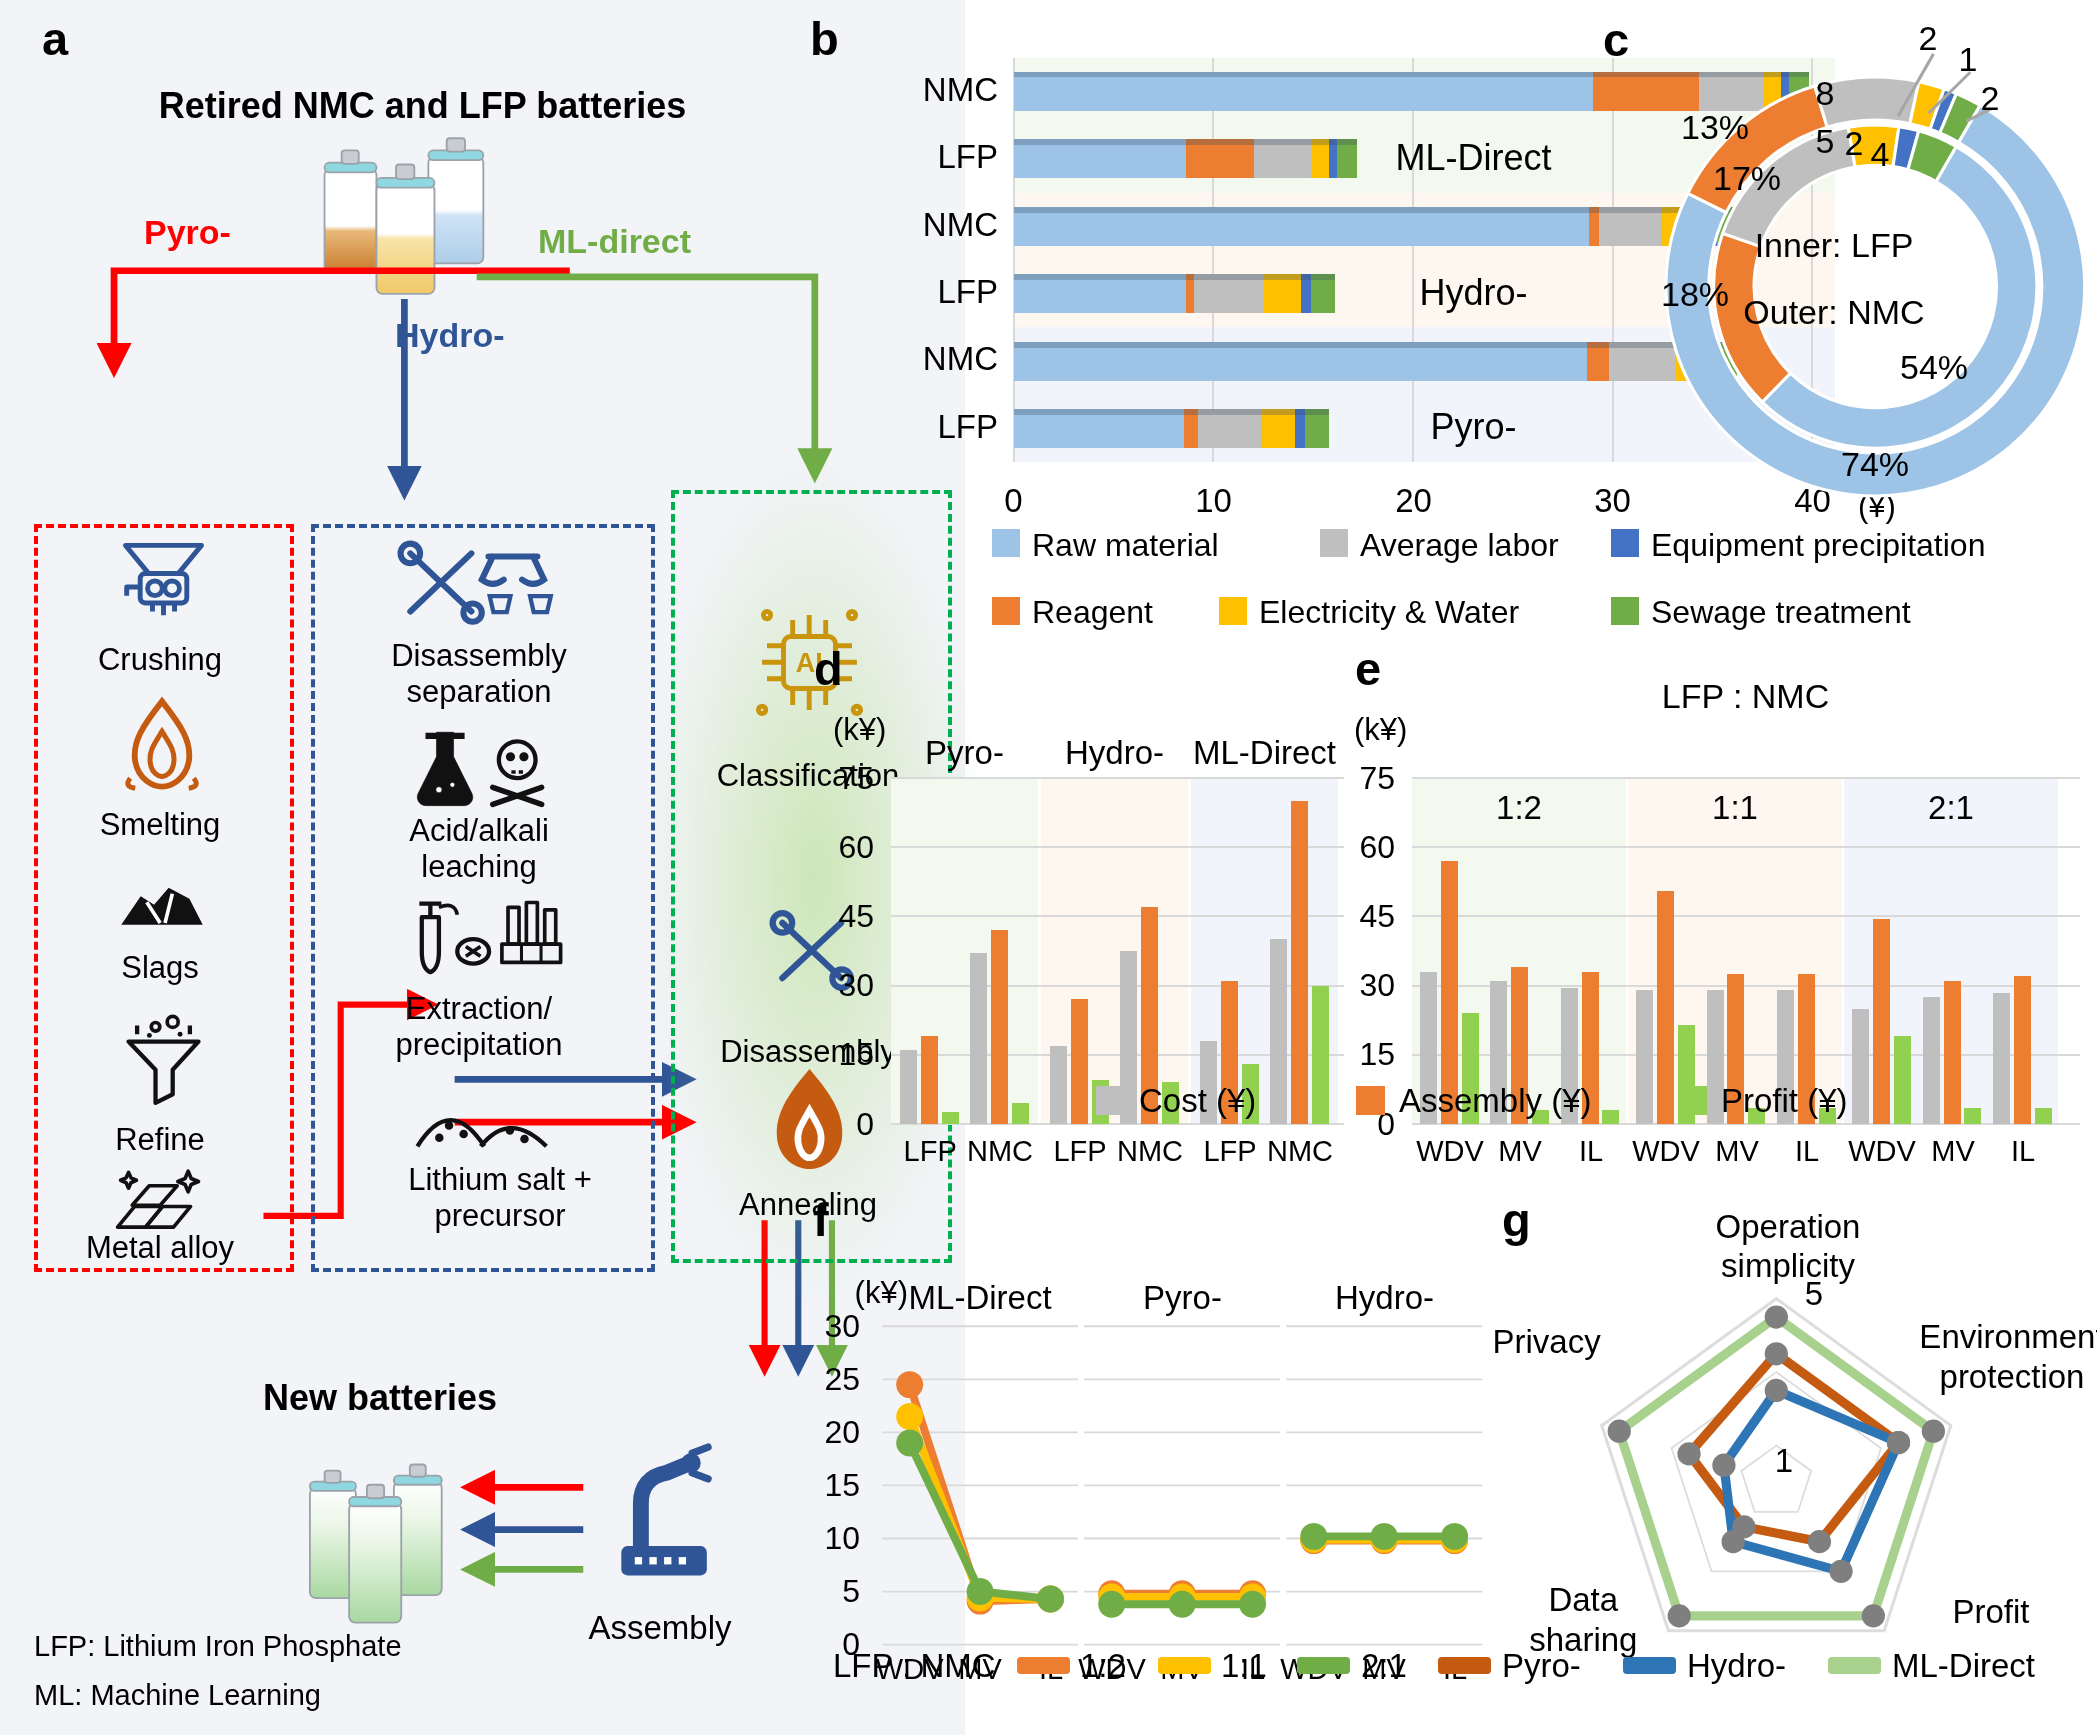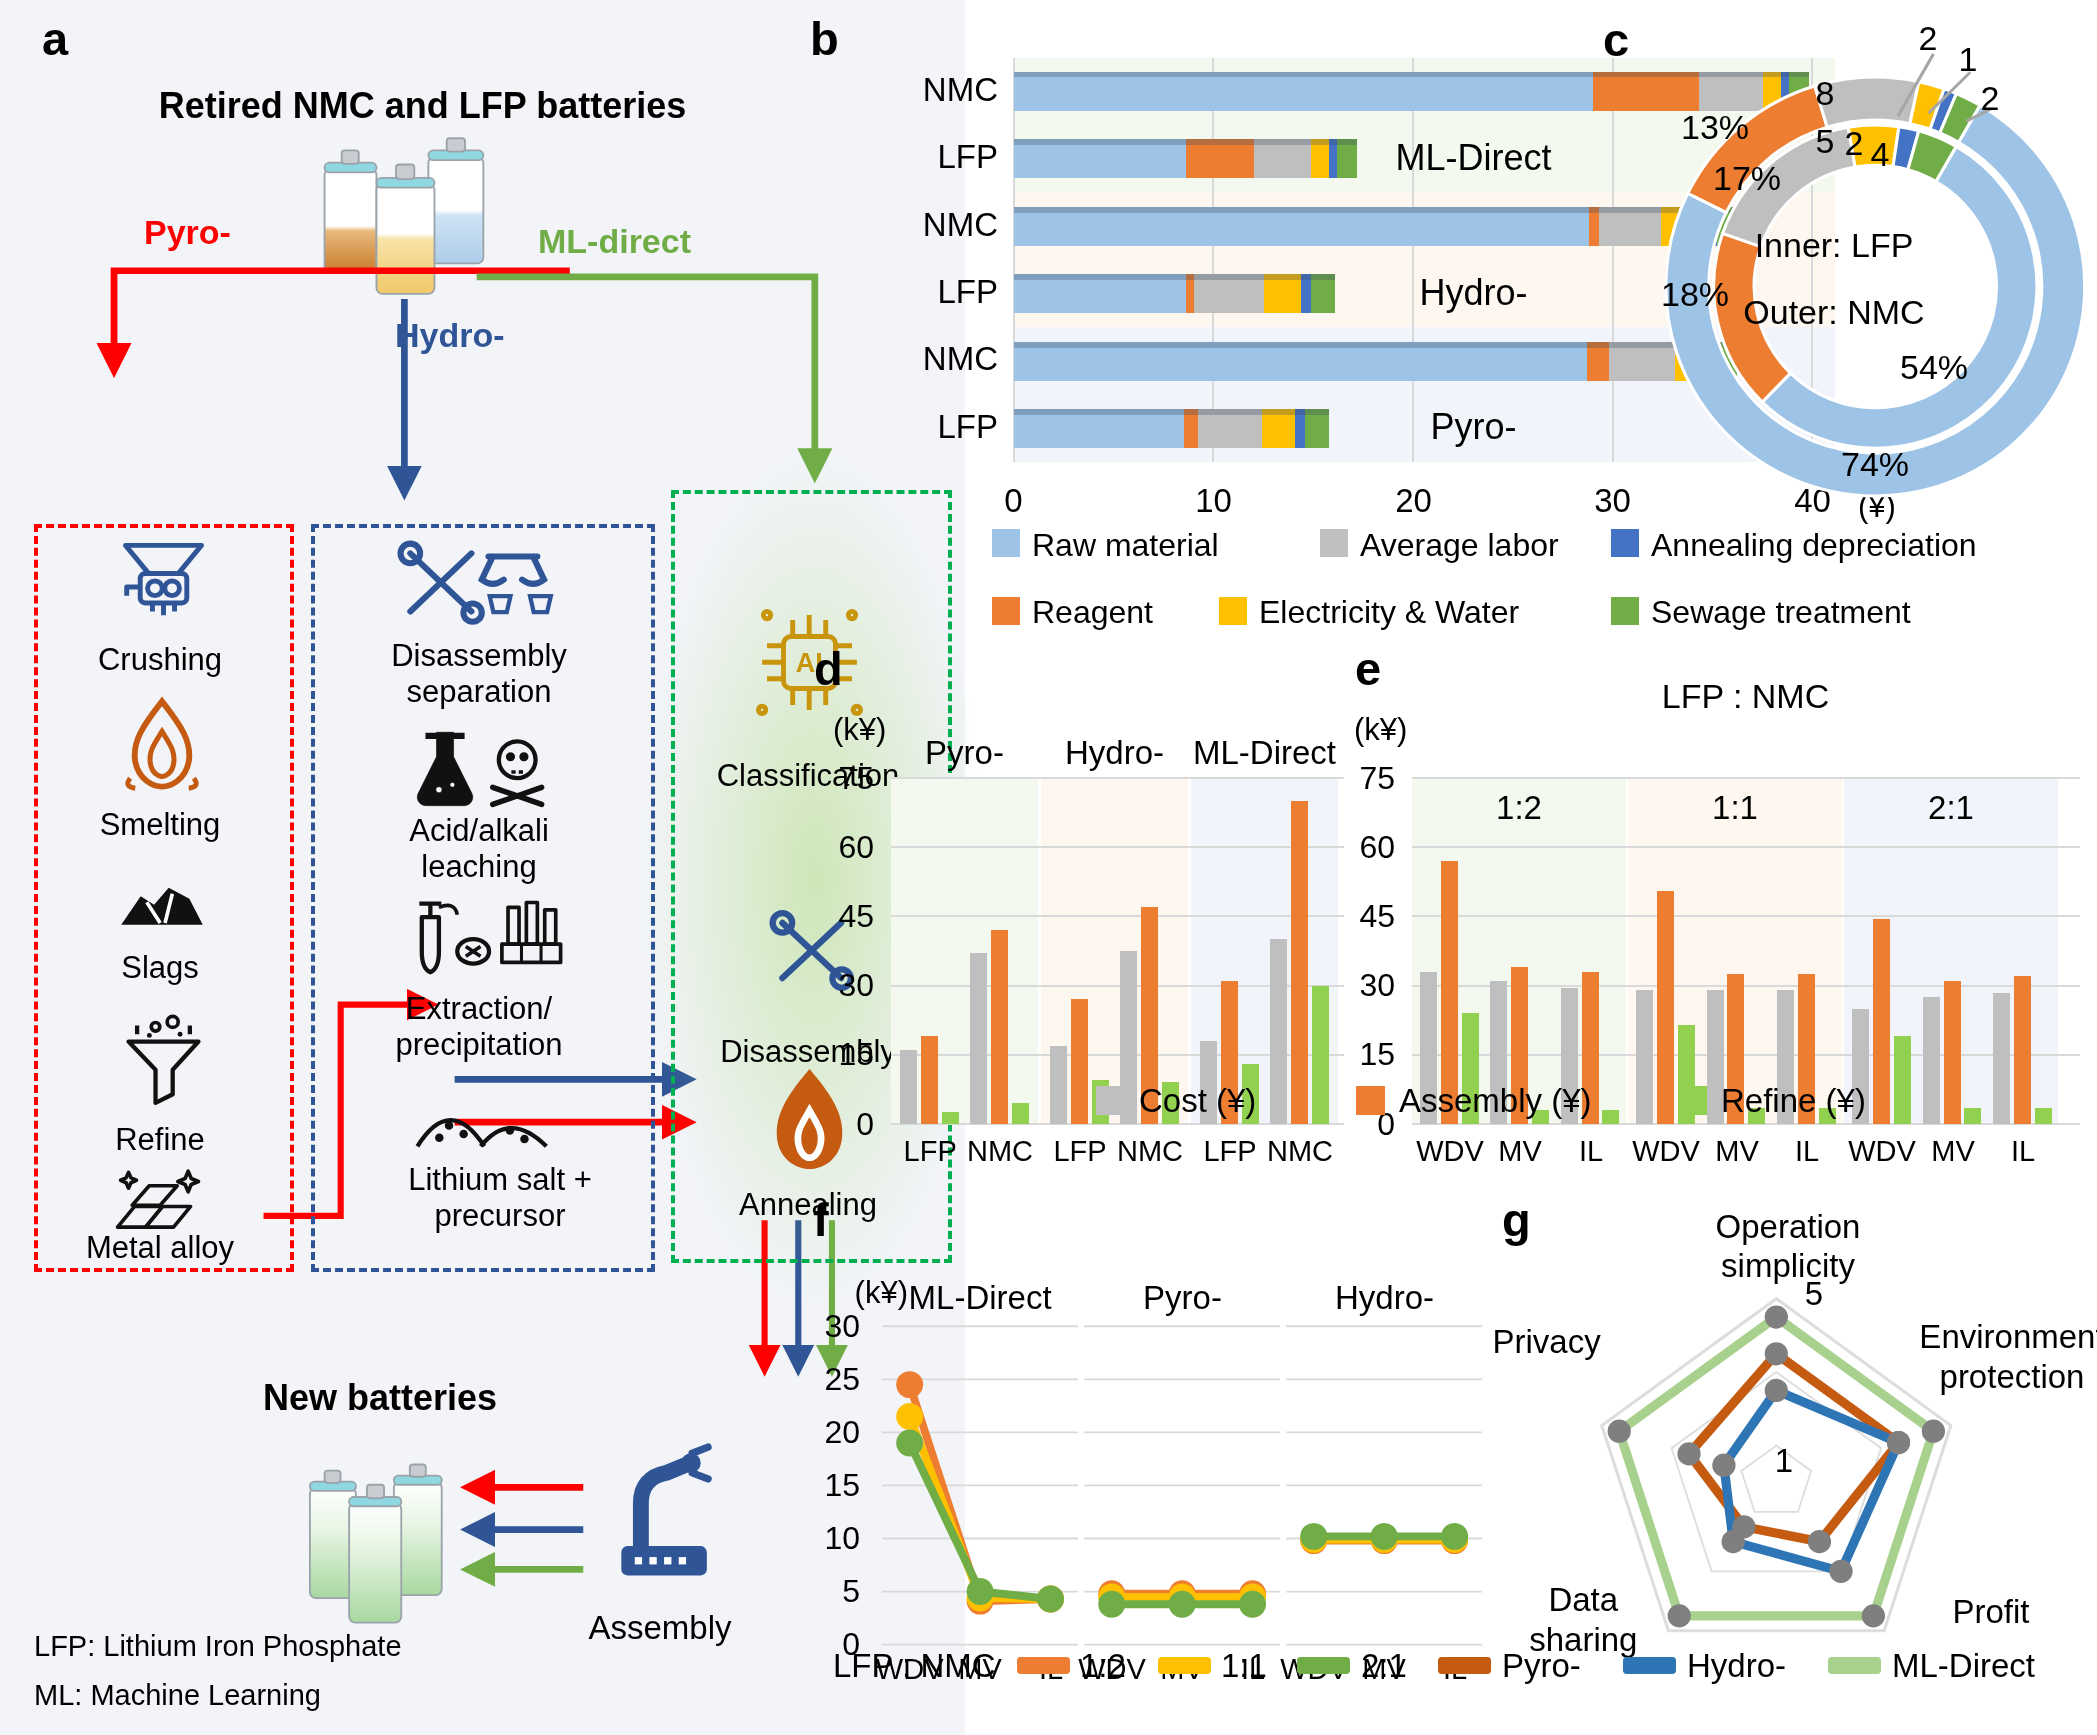--- a/index.html
+++ b/index.html
@@ -322,21 +322,21 @@
       <div style="position: absolute; left: 281px; top: 351px; width: 10px; height: 39px; background: linear-gradient(rgba(55, 75, 95, 0.3) 0px, rgba(55, 75, 95, 0.3) 5.5px, rgba(0, 0, 0, 0) 5.5px), rgb(68, 114, 196);"></div>
       <div style="position: absolute; left: 291px; top: 351px; width: 24px; height: 39px; background: linear-gradient(rgba(55, 75, 95, 0.3) 0px, rgba(55, 75, 95, 0.3) 5.5px, rgba(0, 0, 0, 0) 5.5px), rgb(112, 173, 71);"></div>
       <div style="position: absolute; left: 331px; top: 348px; width: 257px; text-align: center; font-size: 36px;">Pyro-</div>
     </div>
   <div id="legend-b" class="chart" style="left:992px;top:522px;width:1102px;height:122px;">
       <div style="position: absolute; left: 0px; top: 7.3px; width: 28px; height: 28px; background: rgb(157, 195, 230);"></div>
       <div style="position: absolute; left: 40px; top: 4.9px; font-size: 32px;">Raw material</div>
       <div style="position: absolute; left: 328px; top: 7.3px; width: 28px; height: 28px; background: rgb(191, 191, 191);"></div>
       <div style="position: absolute; left: 368px; top: 4.9px; font-size: 32px;">Average labor</div>
       <div style="position: absolute; left: 619px; top: 7.3px; width: 28px; height: 28px; background: rgb(68, 114, 196);"></div>
-      <div style="position: absolute; left: 659px; top: 4.9px; font-size: 32px;">Annealing depreciation</div>
+      <div style="position: absolute; left: 659px; top: 4.9px; font-size: 32px;">Equipment precipitation</div>
       <div style="position: absolute; left: 0px; top: 75px; width: 28px; height: 28px; background: rgb(237, 125, 49);"></div>
       <div style="position: absolute; left: 40px; top: 72px; font-size: 32px;">Reagent</div>
       <div style="position: absolute; left: 227px; top: 75px; width: 28px; height: 28px; background: rgb(255, 192, 0);"></div>
       <div style="position: absolute; left: 267px; top: 72px; font-size: 32px;">Electricity &amp; Water</div>
       <div style="position: absolute; left: 619px; top: 75px; width: 28px; height: 28px; background: rgb(112, 173, 71);"></div>
       <div style="position: absolute; left: 659px; top: 72px; font-size: 32px;">Sewage treatment</div>
     </div>
   <div id="chart-c" class="chart" style="left:0;top:0;width:2097px;height:551px;pointer-events:none;"><svg width="2097" height="551" viewBox="0 0 3425 900">
         <path d="M3234,171.81931190572197 A342,342 0 1 1 2756.666577998121,315.93476871875464 L2819.3664012148797,347.0592312616996 A272,272 0 1 0 3199,232.4410901706327 Z" fill="#9DC3E6" stroke="#fff" stroke-width="5"></path>
         <path d="M2756.666577998121,315.93476871875464 A342,342 0 0 1 2964.1511254449906,140.59673184403294 L2984.383351231104,207.60909667127765 A272,272 0 0 0 2819.3664012148797,347.0592312616996 Z" fill="#ED7D31" stroke="#fff" stroke-width="5"></path>
@@ -456,21 +456,21 @@
       <div style="position: absolute; left: 602px; top: 198px; width: 16.5px; height: 148px; background: rgb(237, 125, 49);"></div>
       <div style="position: absolute; left: 623px; top: 330px; width: 16.5px; height: 16px; background: rgb(146, 208, 80);"></div>
       <div style="position: absolute; left: 562px; top: 357px; width: 98px; text-align: center; font-size: 29px;">IL</div>
     </div>
   <div id="legend-de" class="chart" style="left:1096px;top:1081px;width:857px;height:43px;">
       <div style="position: absolute; left: 0px; top: 4.9px; width: 29px; height: 29px; background: rgb(191, 191, 191);"></div>
       <div style="position: absolute; left: 43px; top: 1.2px; font-size: 33px;">Cost (¥)</div>
       <div style="position: absolute; left: 260px; top: 4.9px; width: 29px; height: 29px; background: rgb(237, 125, 49);"></div>
       <div style="position: absolute; left: 303px; top: 1.2px; font-size: 33px;">Assembly (¥)</div>
       <div style="position: absolute; left: 582px; top: 4.9px; width: 29px; height: 29px; background: rgb(146, 208, 80);"></div>
-      <div style="position: absolute; left: 625px; top: 1.2px; font-size: 33px;">Refine (¥)</div>
+      <div style="position: absolute; left: 625px; top: 1.2px; font-size: 33px;">Profit (¥)</div>
     </div>
   <div id="chart-f" class="chart" style="left:876px;top:1317px;width:649px;height:343px;"><svg width="649" height="343" viewBox="0 0 1060 560">
         <line x1="10" y1="535" x2="330" y2="535" stroke="#D9D9D9" stroke-width="3"></line>
         <line x1="340" y1="535" x2="660" y2="535" stroke="#D9D9D9" stroke-width="3"></line>
         <line x1="670" y1="535" x2="990" y2="535" stroke="#D9D9D9" stroke-width="3"></line>
         <line x1="10" y1="448.33333333333337" x2="330" y2="448.33333333333337" stroke="#D9D9D9" stroke-width="3"></line>
         <line x1="340" y1="448.33333333333337" x2="660" y2="448.33333333333337" stroke="#D9D9D9" stroke-width="3"></line>
         <line x1="670" y1="448.33333333333337" x2="990" y2="448.33333333333337" stroke="#D9D9D9" stroke-width="3"></line>
         <line x1="10" y1="361.66666666666663" x2="330" y2="361.66666666666663" stroke="#D9D9D9" stroke-width="3"></line>
         <line x1="340" y1="361.66666666666663" x2="660" y2="361.66666666666663" stroke="#D9D9D9" stroke-width="3"></line>

